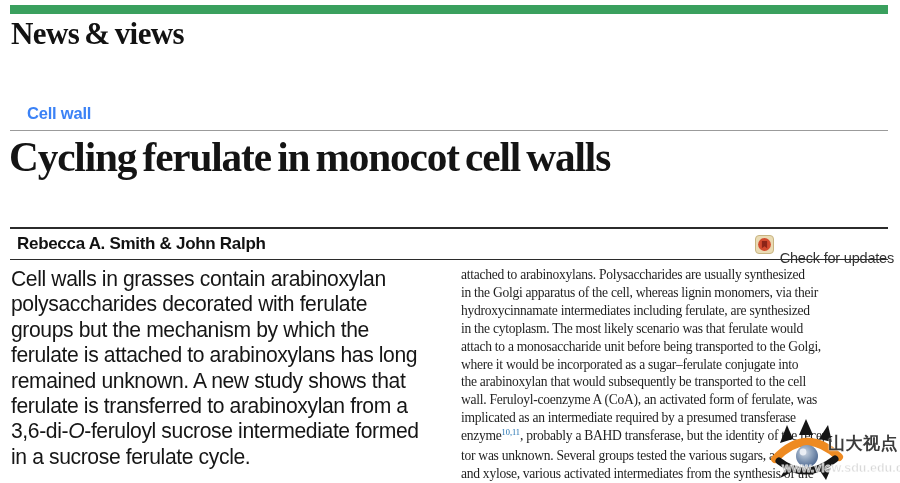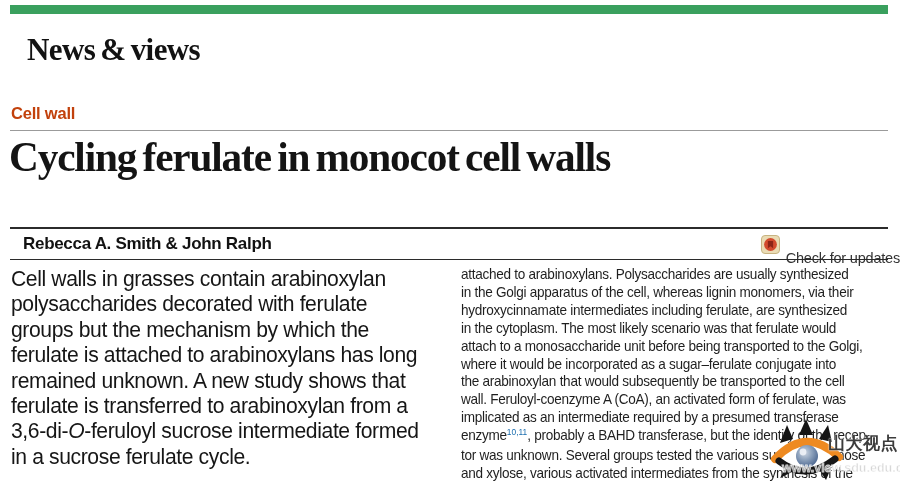--- a/index.html
+++ b/index.html
@@ -10,68 +10,68 @@
     -webkit-font-smoothing:antialiased;
   }
 
   .green-bar{position:absolute;left:10px;top:5px;width:878px;height:9px;background:#3aa05e;}
 
   .masthead{position:absolute;left:11px;top:16px;
     font-family:"Liberation Serif","DejaVu Serif",serif;
     font-size:31px;font-weight:700;color:#121212;letter-spacing:-0.6px;word-spacing:-2px;}
 
   .category-row{position:absolute;left:11px;top:104px;width:877px;display:flex;justify-content:space-between;align-items:baseline;}
-  .category{font-size:16.5px;font-weight:700;color:#c2410c;letter-spacing:-0.2px;}
+  .category{font-size:16.5px;font-weight:700;color:#3b82f6;letter-spacing:-0.2px;margin-left:16px;}
   .doi{font-size:15px;font-weight:600;color:#1a6dae;text-decoration:none;letter-spacing:-0.2px;}
 
   .rule-mid{position:absolute;left:10px;top:130px;width:878px;height:0;border-top:1px solid #9b9b9b;}
 
   .article-title{position:absolute;left:9px;top:132px;
     font-family:"Liberation Serif","DejaVu Serif",serif;
     font-size:43px;font-weight:700;color:#141414;letter-spacing:-1.2px;word-spacing:-3px;
     white-space:nowrap;transform:scaleX(.96);transform-origin:0 0;}
 
   .rule-authors-top{position:absolute;left:10px;top:227px;width:878px;height:0;border-top:2px solid #2b2b2b;}
   .rule-authors-bottom{position:absolute;left:10px;top:259px;width:878px;height:0;border-top:1px solid #2b2b2b;}
 
-  .byline-row{position:absolute;left:23px;top:234px;width:877px;display:flex;justify-content:space-between;align-items:center;height:20px;}
+  .byline-row{position:absolute;left:17px;top:234px;width:877px;display:flex;justify-content:space-between;align-items:center;height:20px;}
   .authors{font-size:17px;font-weight:700;color:#121212;letter-spacing:-0.3px;}
   .check-updates{display:flex;align-items:center;gap:6px;cursor:pointer;}
   .check-updates .label{font-size:14.5px;color:#333333;letter-spacing:-0.2px;margin-top:28px;}
 
   .columns{position:absolute;left:11px;top:266px;width:877px;display:flex;gap:13px;}
   .standfirst{width:437px;flex:none;
     font-family:Liberation Sans, sans-serif;
     font-size:22px;line-height:25.4px;color:#161616;letter-spacing:-0.4px;}
   .standfirst .sl{white-space:nowrap;transform:scaleX(.96);transform-origin:0 0;}
   .standfirst .it{font-style:italic;}
 
   .bodycol{width:427px;flex:none;
-    font-family:Liberation Sans, sans-serif;
+    font-family:Liberation Serif, serif;
     font-size:14.6px;line-height:17.9px;color:#1f1f1f;letter-spacing:-0.3px;}
   .bodycol .bl{white-space:nowrap;transform:scaleX(.93);transform-origin:0 0;}
   .ref-sup{font-size:9px;color:#1a6dae;position:relative;top:-5px;letter-spacing:0;cursor:pointer;}
 
   .watermark{position:absolute;left:764px;top:414px;width:136px;height:69px;}
   .watermark .eye{position:absolute;left:4px;top:2px;}
   .watermark .brand{position:absolute;left:64px;top:18px;
     font-size:17px;font-weight:800;color:#3c3c3c;letter-spacing:0.5px;white-space:nowrap;
     text-shadow:0 0 2px rgba(255,255,255,.95), 0 0 1px rgba(255,255,255,.9);}
   .watermark .wurl{position:absolute;left:18px;top:47px;
     font-size:12.5px;font-weight:700;white-space:nowrap;
     color:rgba(95,95,95,.28);
     -webkit-text-stroke:.8px rgba(255,255,255,.75);
     text-shadow:0 0 1px rgba(255,255,255,.6);}
 </style>
 </head>
 <body>
 
 <div class="green-bar"></div>
 
-<h1 class="masthead" style="margin:16px">News &amp; views</h1>
+<h1 class="masthead" style="margin:0">News &amp; views</h1>
 
 <div class="category-row">
   <span class="category">Cell wall</span>
 </div>
 
 <div class="rule-mid"></div>
 
 <h2 class="article-title" style="margin:0">Cycling ferulate in monocot cell walls</h2>
 
 <div class="rule-authors-top"></div>

